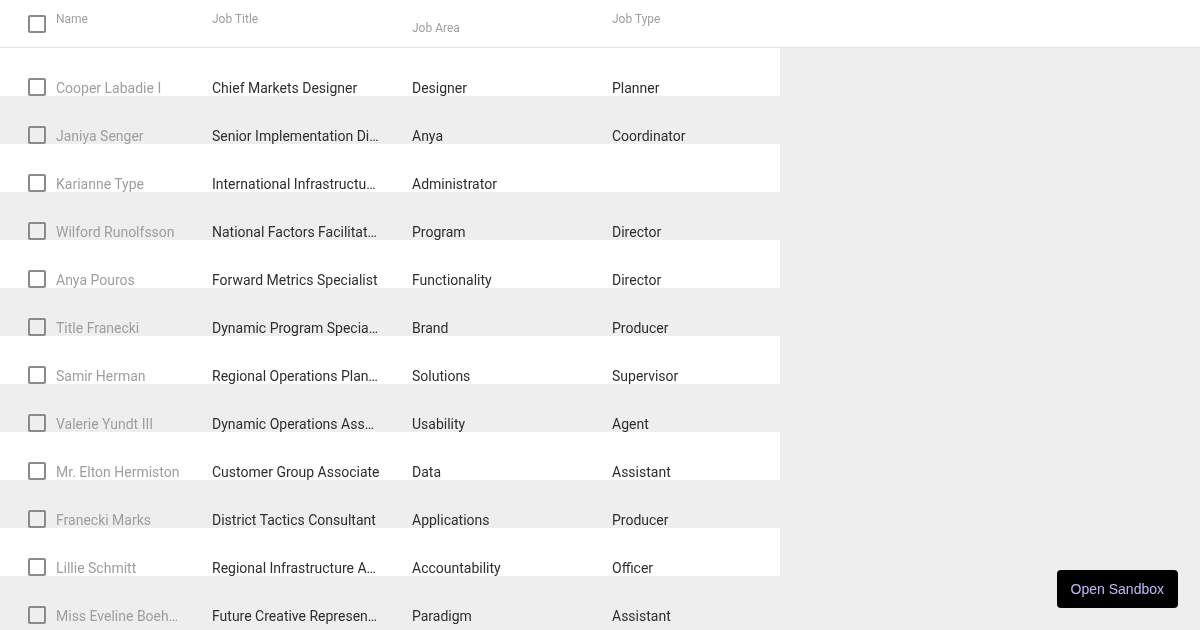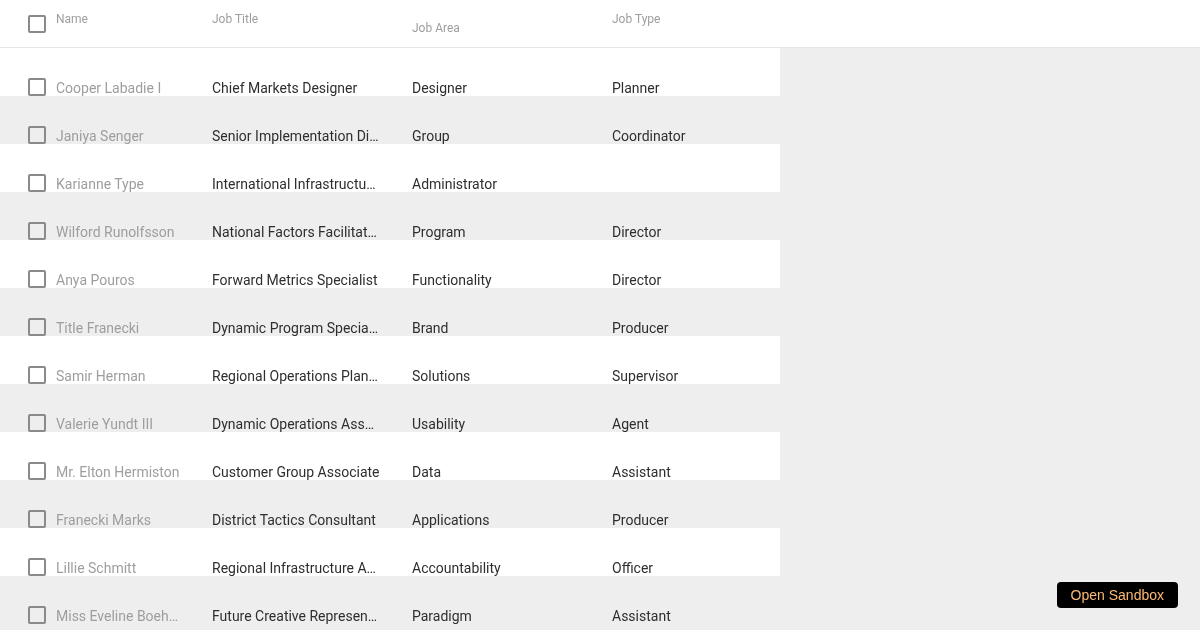--- a/index.html
+++ b/index.html
@@ -84,23 +84,23 @@
     border-radius: 2px;
     background: transparent;
     display: inline-block;
   }
 
   .sandbox-btn {
     position: absolute;
     right: 22px;
     bottom: 22px;
     background: #000;
-    color: #fdba74;
+    color: #c4b5fd;
     font-size: 14px;
-    padding: 5px 14px;
+    padding: 11px 14px;
     border-radius: 4px;
     border: none;
     cursor: pointer;
   }
 </style>
 </head>
 <body>
 
 <div class="page">
 
@@ -128,21 +128,21 @@
           <div class="cell col-title">Chief Markets Designer</div>
           <div class="cell col-area">Designer</div>
           <div class="cell col-type">Planner</div>
         </div>
         <div class="row">
           <div class="cell col-check">
             <span class="checkbox"></span>
           </div>
           <div class="cell col-name">Janiya Senger</div>
           <div class="cell col-title">Senior Implementation Director</div>
-          <div class="cell col-area">Group</div>
+          <div class="cell col-area">Anya</div>
           <div class="cell col-type">Coordinator</div>
         </div>
         <div class="row">
           <div class="cell col-check">
             <span class="checkbox"></span>
           </div>
           <div class="cell col-name">Karianne Type</div>
           <div class="cell col-title">International Infrastructure Agent</div>
           <div class="cell col-type">Administrator</div>
         </div>

